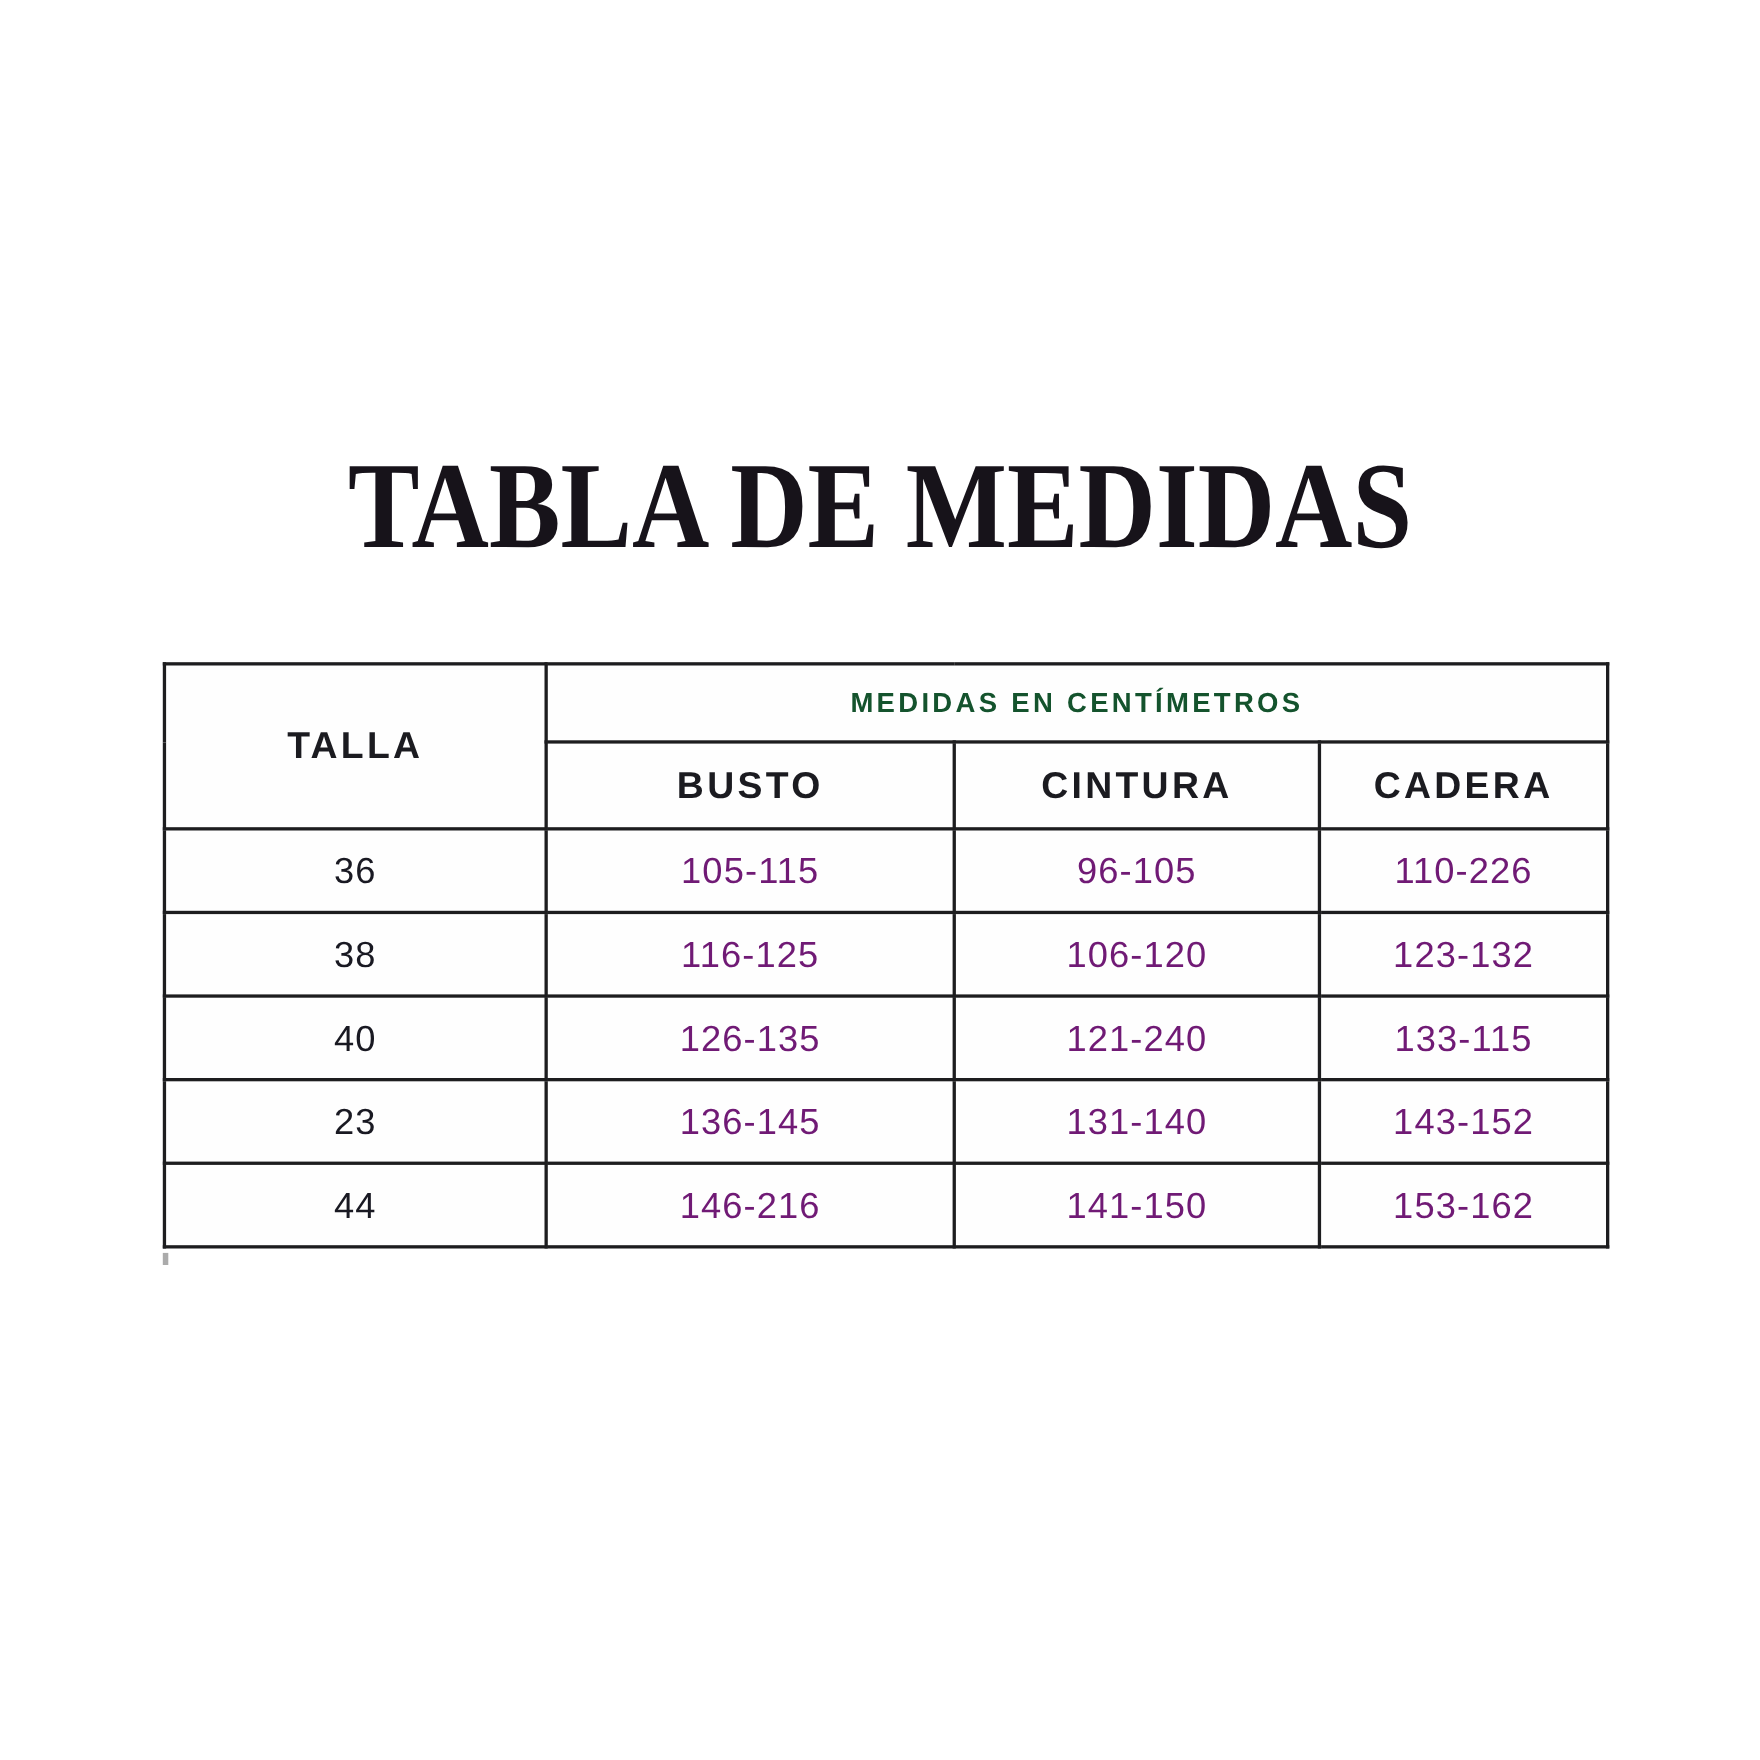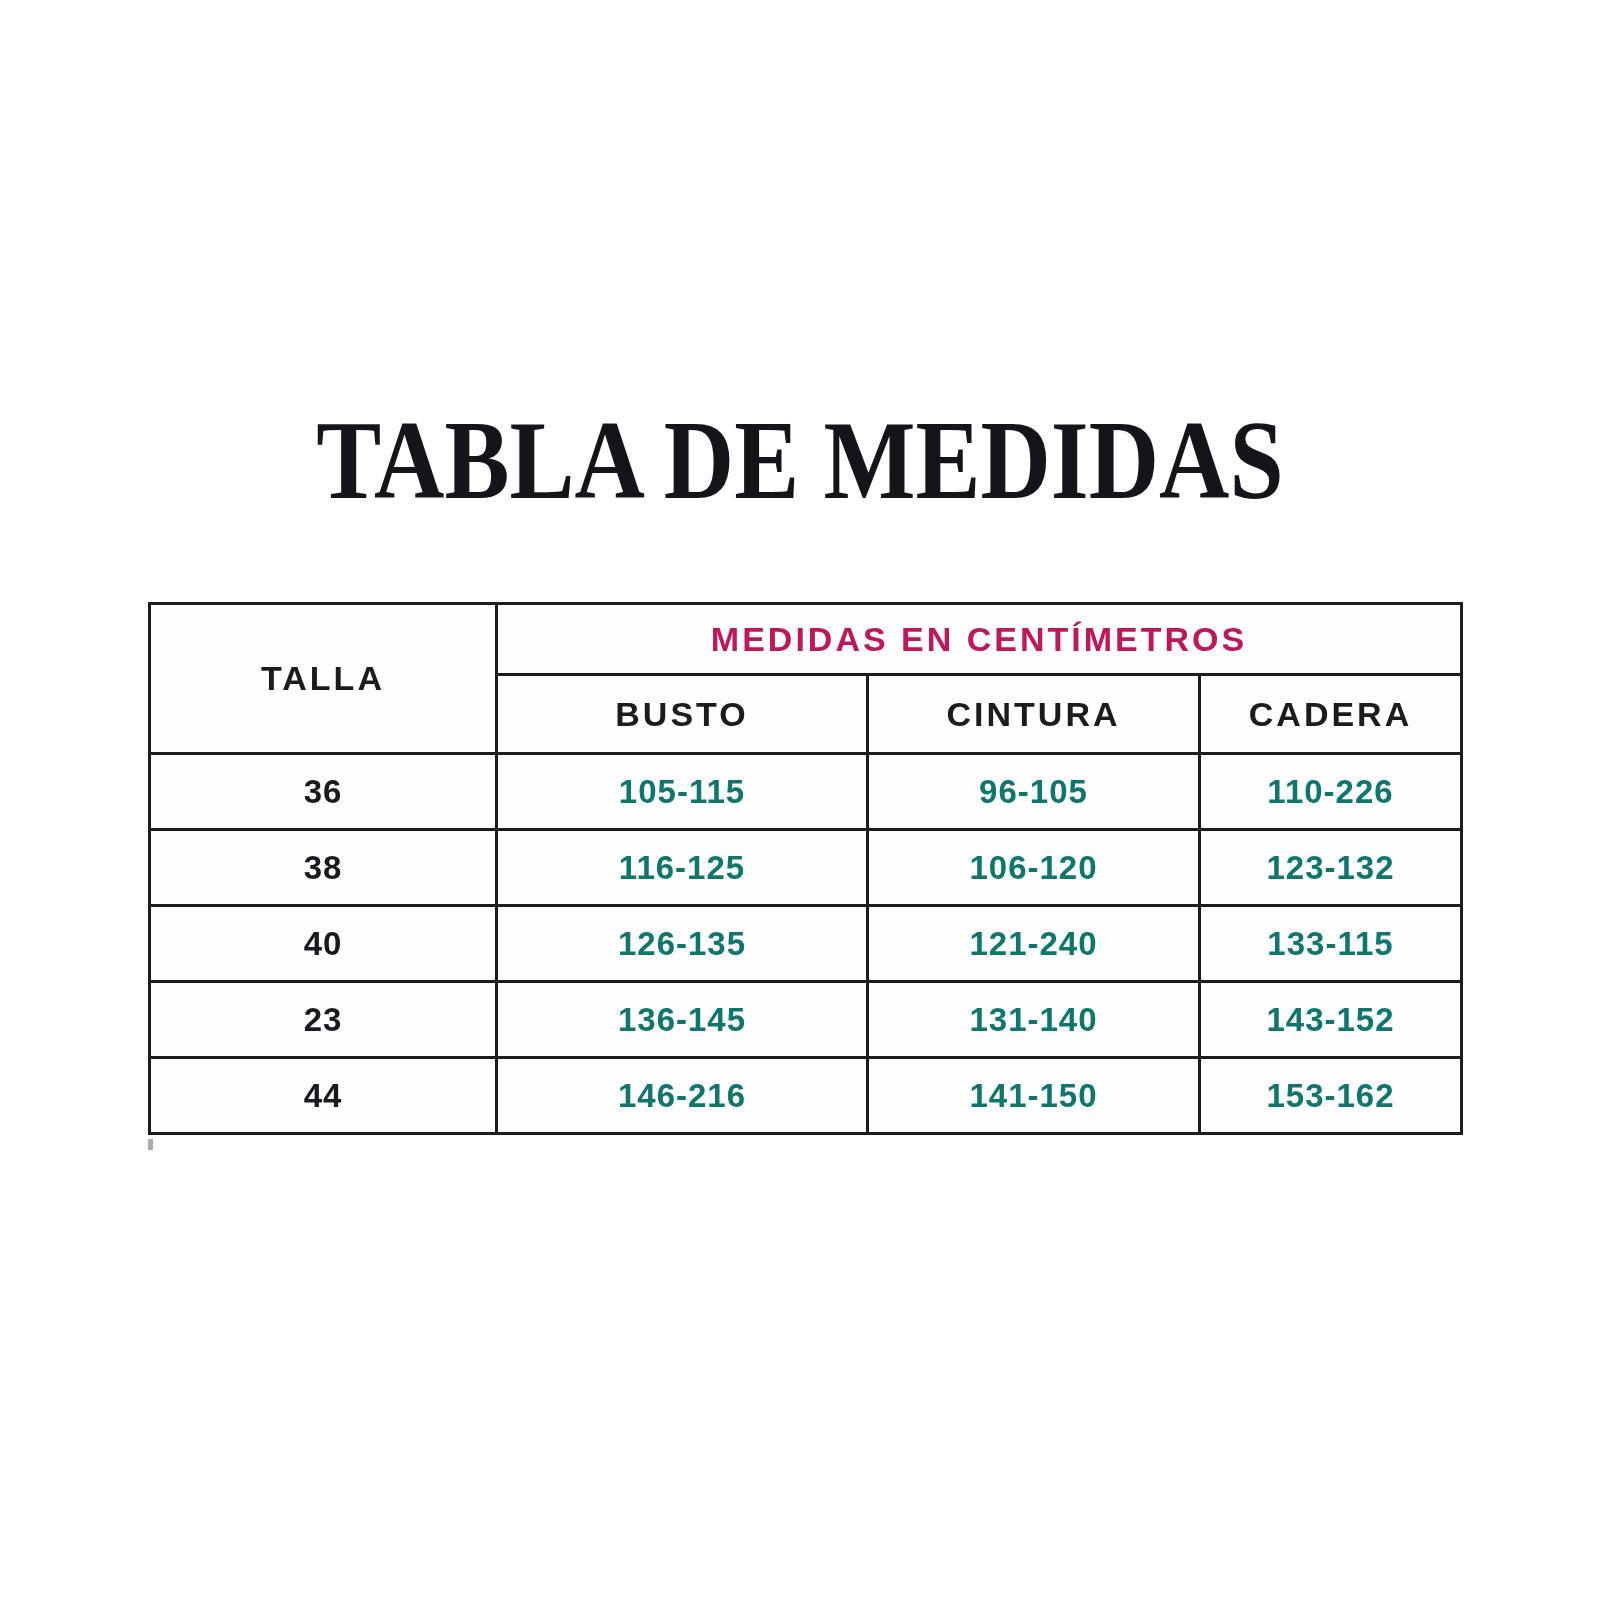--- a/index.html
+++ b/index.html
@@ -44,42 +44,42 @@
   }
   table.size-table td {
     border: 3px solid #1d1d1f;
     text-align: center;
     vertical-align: middle;
     padding: 0;
   }
   td.group-header {
     height: 68px;
     font-weight: bold;
-    font-size: 34px;
+    font-size: 25px;
     letter-spacing: 3px;
-    color: #be185d;
+    color: #14532d;
   }
   td.col-header {
     height: 76px;
     font-weight: bold;
     font-size: 34px;
     letter-spacing: 3px;
     color: #1b1b20;
   }
   td.size-cell {
-    font-weight: bold;
+    font-weight: normal;
     font-size: 33px;
     letter-spacing: 1px;
     color: #191922;
   }
   td.value-cell {
-    font-weight: bold;
+    font-weight: normal;
     font-size: 33px;
     letter-spacing: 1px;
-    color: #0f766e;
+    color: #701a75;
   }
   tr.data-row td {
     height: 73px;
   }
 
   
   .scan-artifact {
     position: absolute;
     left: 148px;
     top: 1139px;

